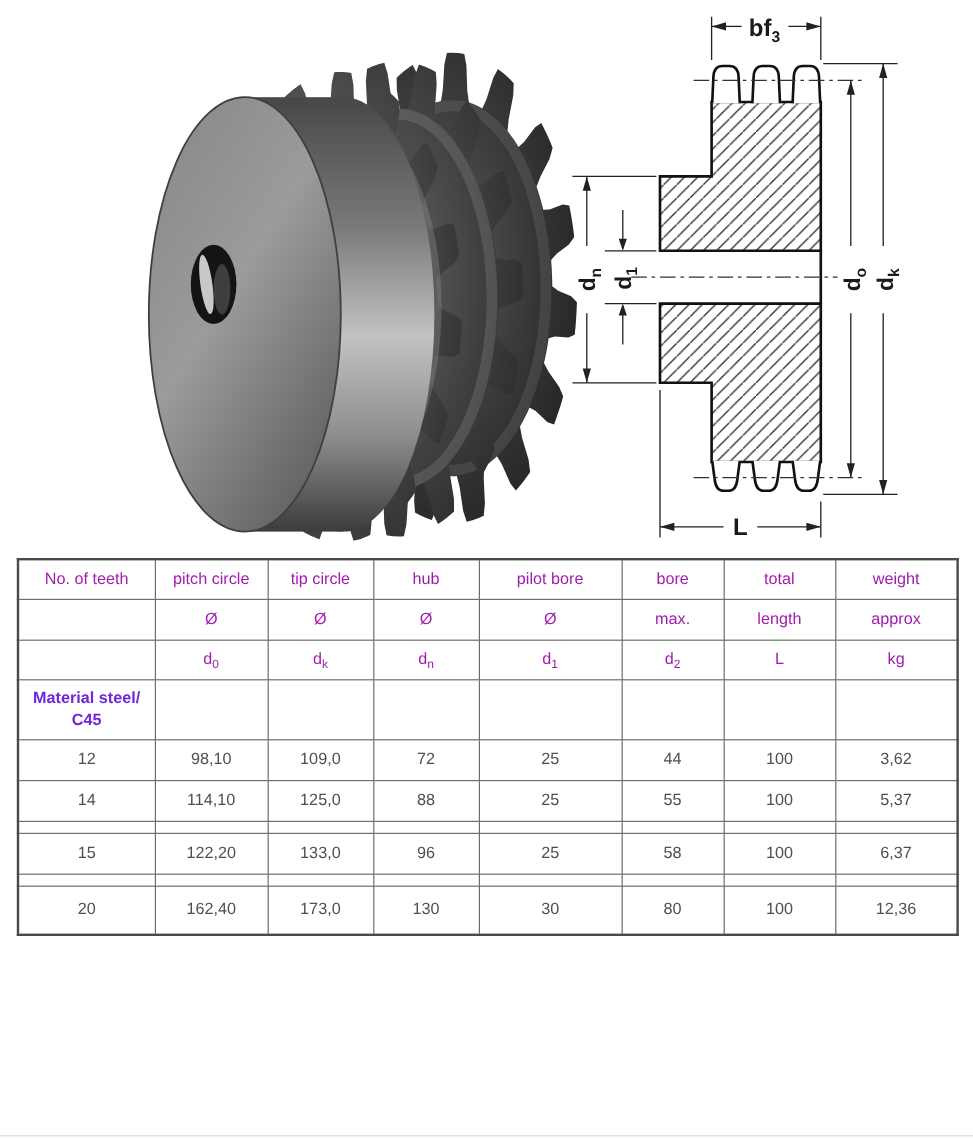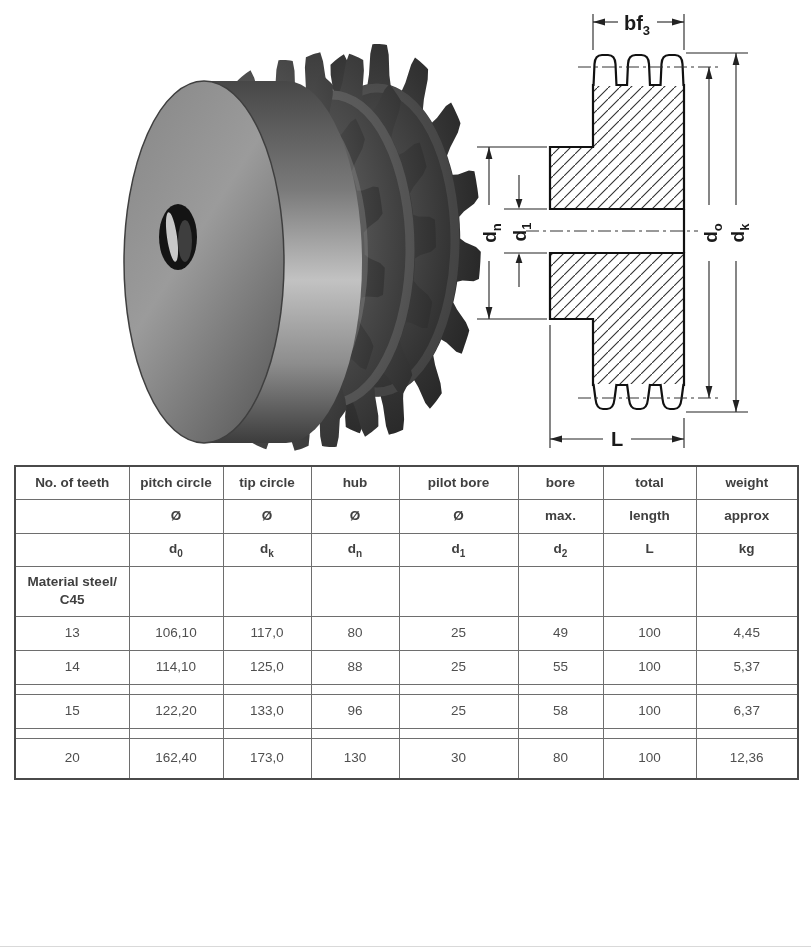--- a/index.html
+++ b/index.html
@@ -7,22 +7,22 @@
        font-family:"Liberation Sans",sans-serif;}
   .figure-wrap{position:absolute;left:0;top:0;width:811px;height:462px;margin-left:36px;}
   .page-bottom-line{position:absolute;left:0;top:946px;width:811px;height:1px;background:#d9d9d9;}
   table.specs{border-collapse:collapse;table-layout:fixed;width:783px;
       position:absolute;left:14px;top:465px;
       font-size:13.5px;color:#4f4f4f;border:2px solid #4a4a4a;}
   table.specs td{border:1px solid #6e6e6e;text-align:center;vertical-align:middle;
       padding:0;overflow:hidden;line-height:1.35;}
   tr.r1{height:33px}tr.r2{height:34px}tr.r3{height:33px}
   tr.rm{height:50px}tr.rd{height:34px}tr.rs{height:10px}tr.rl{height:41px}
-  .hdr td{font-weight:bold;color:#404040;}
-  td.matcell{font-weight:bold;color:#404040;}
+  .hdr td{font-weight:normal;color:#a21caf;}
+  td.matcell{font-weight:bold;color:#6d28d9;}
   .sb{font-size:10px;vertical-align:sub;line-height:0;}
   svg text{font-family:"Liberation Sans",sans-serif;}
 </style>
 </head>
 <body>
 
 <div class="figure-wrap">
 <svg width="811" height="462" viewBox="0 0 811 462">
   <defs>
     <pattern id="hatch" patternUnits="userSpaceOnUse" width="11" height="11">
@@ -204,28 +204,28 @@
     <td class="matcell"><span>Material steel/</span><br><span>C45</span></td>
     <td></td>
         <td></td>
         <td></td>
     <td></td>
         <td></td>
         <td></td>
         <td></td>
   </tr>
   <tr class="rd">
-    <td>13</td>
-        <td>106,10</td>
-        <td>117,0</td>
-        <td>80</td>
+    <td>12</td>
+        <td>98,10</td>
+        <td>109,0</td>
+        <td>72</td>
         <td>25</td>
-        <td>49</td>
-        <td>100</td>
-        <td>4,45</td>
+        <td>44</td>
+        <td>100</td>
+        <td>3,62</td>
   </tr>
   <tr class="rd">
     <td>14</td>
         <td>114,10</td>
         <td>125,0</td>
         <td>88</td>
         <td>25</td>
         <td>55</td>
         <td>100</td>
         <td>5,37</td>

